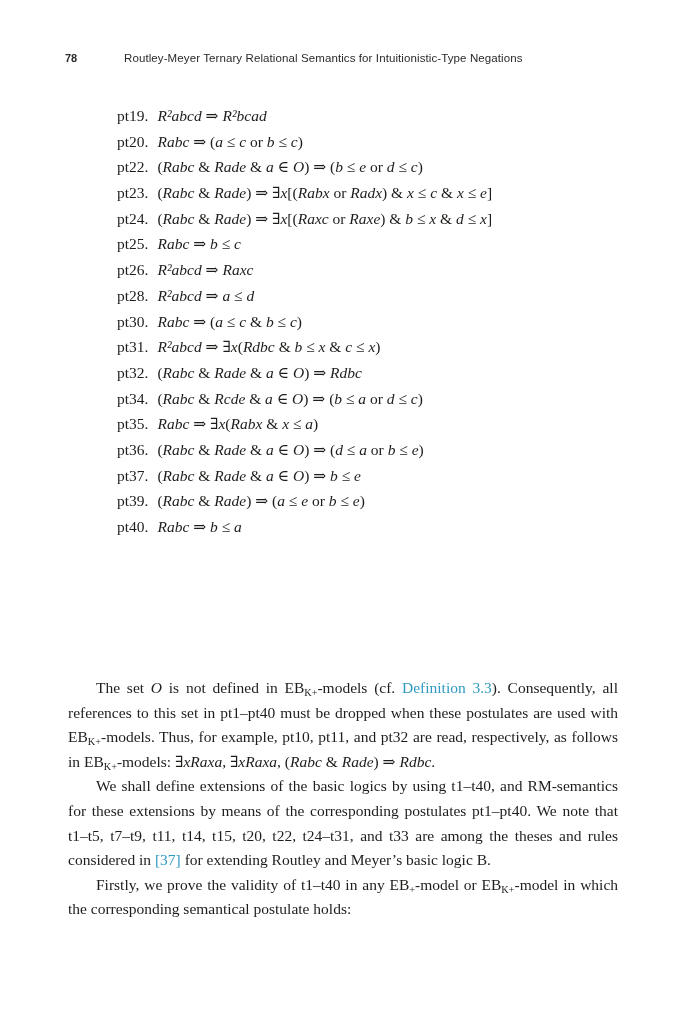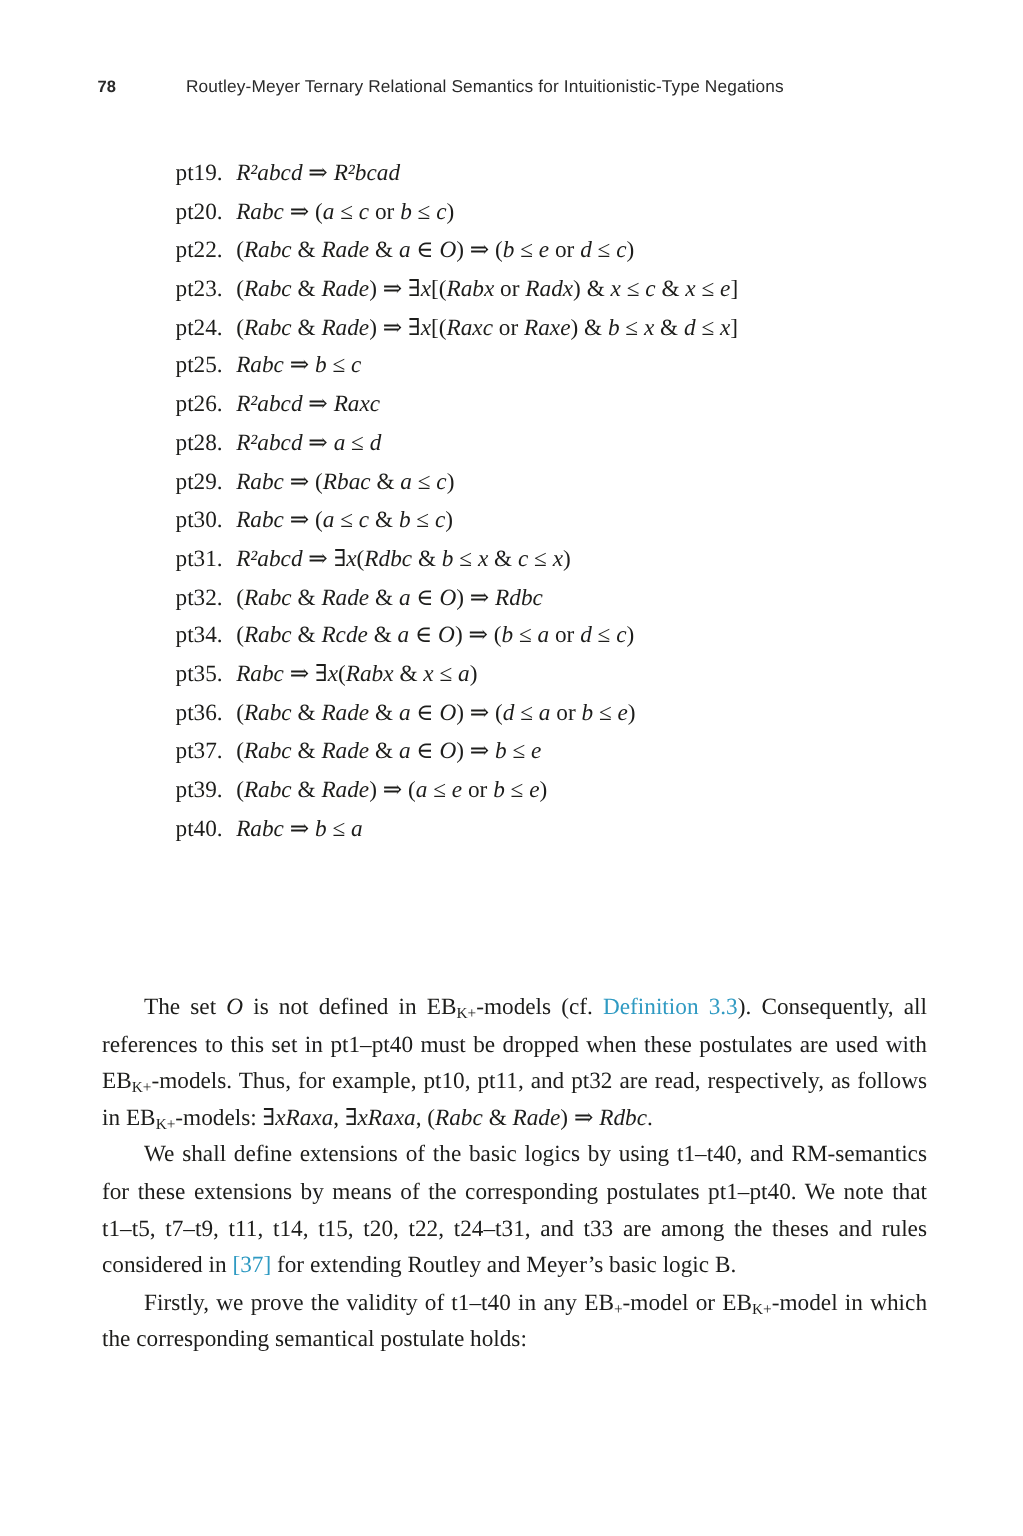--- a/index.html
+++ b/index.html
@@ -45,21 +45,21 @@
     font-size: 15.5px;
     white-space: nowrap;
   }
   .plabel {
     font-style: normal;
     margin-right: 9px;
   }
   .m-var { font-style: italic; }
   .paragraphs {
     position: absolute;
-    top: 660px; left: 68px;
+    top: 676px; left: 68px;
     width: 550px;
     font-size: 15.5px;
     line-height: 24.6px;
     text-align: justify;
   }
   .paragraphs p {
     margin: 0;
     text-indent: 28px;
   }
   .sub {
@@ -81,21 +81,20 @@
 
   <div class="postulates">
     <div class="post-row"><span class="plabel">pt19.</span><span><span class="m-var">R²abcd</span><span> ⇒ </span><span class="m-var">R²bcad</span></span></div>
     <div class="post-row"><span class="plabel">pt20.</span><span><span class="m-var">Rabc</span><span> ⇒ (</span><span class="m-var">a</span><span> ≤ </span><span class="m-var">c</span><span> </span><span>or</span><span> </span><span class="m-var">b</span><span> ≤ </span><span class="m-var">c</span><span>)</span></span></div>
     <div class="post-row"><span class="plabel">pt22.</span><span><span>(</span><span class="m-var">Rabc</span><span> &amp; </span><span class="m-var">Rade</span><span> &amp; </span><span class="m-var">a</span><span> ∈ </span><span class="m-var">O</span><span>) ⇒ (</span><span class="m-var">b</span><span> ≤ </span><span class="m-var">e</span><span> </span><span>or</span><span> </span><span class="m-var">d</span><span> ≤ </span><span class="m-var">c</span><span>)</span></span></div>
     <div class="post-row"><span class="plabel">pt23.</span><span><span>(</span><span class="m-var">Rabc</span><span> &amp; </span><span class="m-var">Rade</span><span>) ⇒ ∃</span><span class="m-var">x</span><span>[(</span><span class="m-var">Rabx</span><span> </span><span>or</span><span> </span><span class="m-var">Radx</span><span>) &amp; </span><span class="m-var">x</span><span> ≤ </span><span class="m-var">c</span><span> &amp; </span><span class="m-var">x</span><span> ≤ </span><span class="m-var">e</span><span>]</span></span></div>
     <div class="post-row"><span class="plabel">pt24.</span><span><span>(</span><span class="m-var">Rabc</span><span> &amp; </span><span class="m-var">Rade</span><span>) ⇒ ∃</span><span class="m-var">x</span><span>[(</span><span class="m-var">Raxc</span><span> </span><span>or</span><span> </span><span class="m-var">Raxe</span><span>) &amp; </span><span class="m-var">b</span><span> ≤ </span><span class="m-var">x</span><span> &amp; </span><span class="m-var">d</span><span> ≤ </span><span class="m-var">x</span><span>]</span></span></div>
     <div class="post-row"><span class="plabel">pt25.</span><span><span class="m-var">Rabc</span><span> ⇒ </span><span class="m-var">b</span><span> ≤ </span><span class="m-var">c</span></span></div>
     <div class="post-row"><span class="plabel">pt26.</span><span><span class="m-var">R²abcd</span><span> ⇒ </span><span class="m-var">Raxc</span></span></div>
     <div class="post-row"><span class="plabel">pt28.</span><span><span class="m-var">R²abcd</span><span> ⇒ </span><span class="m-var">a</span><span> ≤ </span><span class="m-var">d</span></span></div>
-    <div class="post-row"><span class="plabel">pt29.</span><span><span class="m-var">Rabc</span><span> ⇒ (</span><span class="m-var">Rbac</span><span> &amp; </span><span class="m-var">a</span><span> ≤ </span><span class="m-var">c</span><span>)</span></span></div>
     <div class="post-row"><span class="plabel">pt30.</span><span><span class="m-var">Rabc</span><span> ⇒ (</span><span class="m-var">a</span><span> ≤ </span><span class="m-var">c</span><span> &amp; </span><span class="m-var">b</span><span> ≤ </span><span class="m-var">c</span><span>)</span></span></div>
     <div class="post-row"><span class="plabel">pt31.</span><span><span class="m-var">R²abcd</span><span> ⇒ ∃</span><span class="m-var">x</span><span>(</span><span class="m-var">Rdbc</span><span> &amp; </span><span class="m-var">b</span><span> ≤ </span><span class="m-var">x</span><span> &amp; </span><span class="m-var">c</span><span> ≤ </span><span class="m-var">x</span><span>)</span></span></div>
     <div class="post-row"><span class="plabel">pt32.</span><span><span>(</span><span class="m-var">Rabc</span><span> &amp; </span><span class="m-var">Rade</span><span> &amp; </span><span class="m-var">a</span><span> ∈ </span><span class="m-var">O</span><span>) ⇒ </span><span class="m-var">Rdbc</span></span></div>
     <div class="post-row"><span class="plabel">pt34.</span><span><span>(</span><span class="m-var">Rabc</span><span> &amp; </span><span class="m-var">Rcde</span><span> &amp; </span><span class="m-var">a</span><span> ∈ </span><span class="m-var">O</span><span>) ⇒ (</span><span class="m-var">b</span><span> ≤ </span><span class="m-var">a</span><span> </span><span>or</span><span> </span><span class="m-var">d</span><span> ≤ </span><span class="m-var">c</span><span>)</span></span></div>
     <div class="post-row"><span class="plabel">pt35.</span><span><span class="m-var">Rabc</span><span> ⇒ ∃</span><span class="m-var">x</span><span>(</span><span class="m-var">Rabx</span><span> &amp; </span><span class="m-var">x</span><span> ≤ </span><span class="m-var">a</span><span>)</span></span></div>
     <div class="post-row"><span class="plabel">pt36.</span><span><span>(</span><span class="m-var">Rabc</span><span> &amp; </span><span class="m-var">Rade</span><span> &amp; </span><span class="m-var">a</span><span> ∈ </span><span class="m-var">O</span><span>) ⇒ (</span><span class="m-var">d</span><span> ≤ </span><span class="m-var">a</span><span> </span><span>or</span><span> </span><span class="m-var">b</span><span> ≤ </span><span class="m-var">e</span><span>)</span></span></div>
     <div class="post-row"><span class="plabel">pt37.</span><span><span>(</span><span class="m-var">Rabc</span><span> &amp; </span><span class="m-var">Rade</span><span> &amp; </span><span class="m-var">a</span><span> ∈ </span><span class="m-var">O</span><span>) ⇒ </span><span class="m-var">b</span><span> ≤ </span><span class="m-var">e</span></span></div>
     <div class="post-row"><span class="plabel">pt39.</span><span><span>(</span><span class="m-var">Rabc</span><span> &amp; </span><span class="m-var">Rade</span><span>) ⇒ (</span><span class="m-var">a</span><span> ≤ </span><span class="m-var">e</span><span> </span><span>or</span><span> </span><span class="m-var">b</span><span> ≤ </span><span class="m-var">e</span><span>)</span></span></div>
     <div class="post-row"><span class="plabel">pt40.</span><span><span class="m-var">Rabc</span><span> ⇒ </span><span class="m-var">b</span><span> ≤ </span><span class="m-var">a</span></span></div>
   </div>

